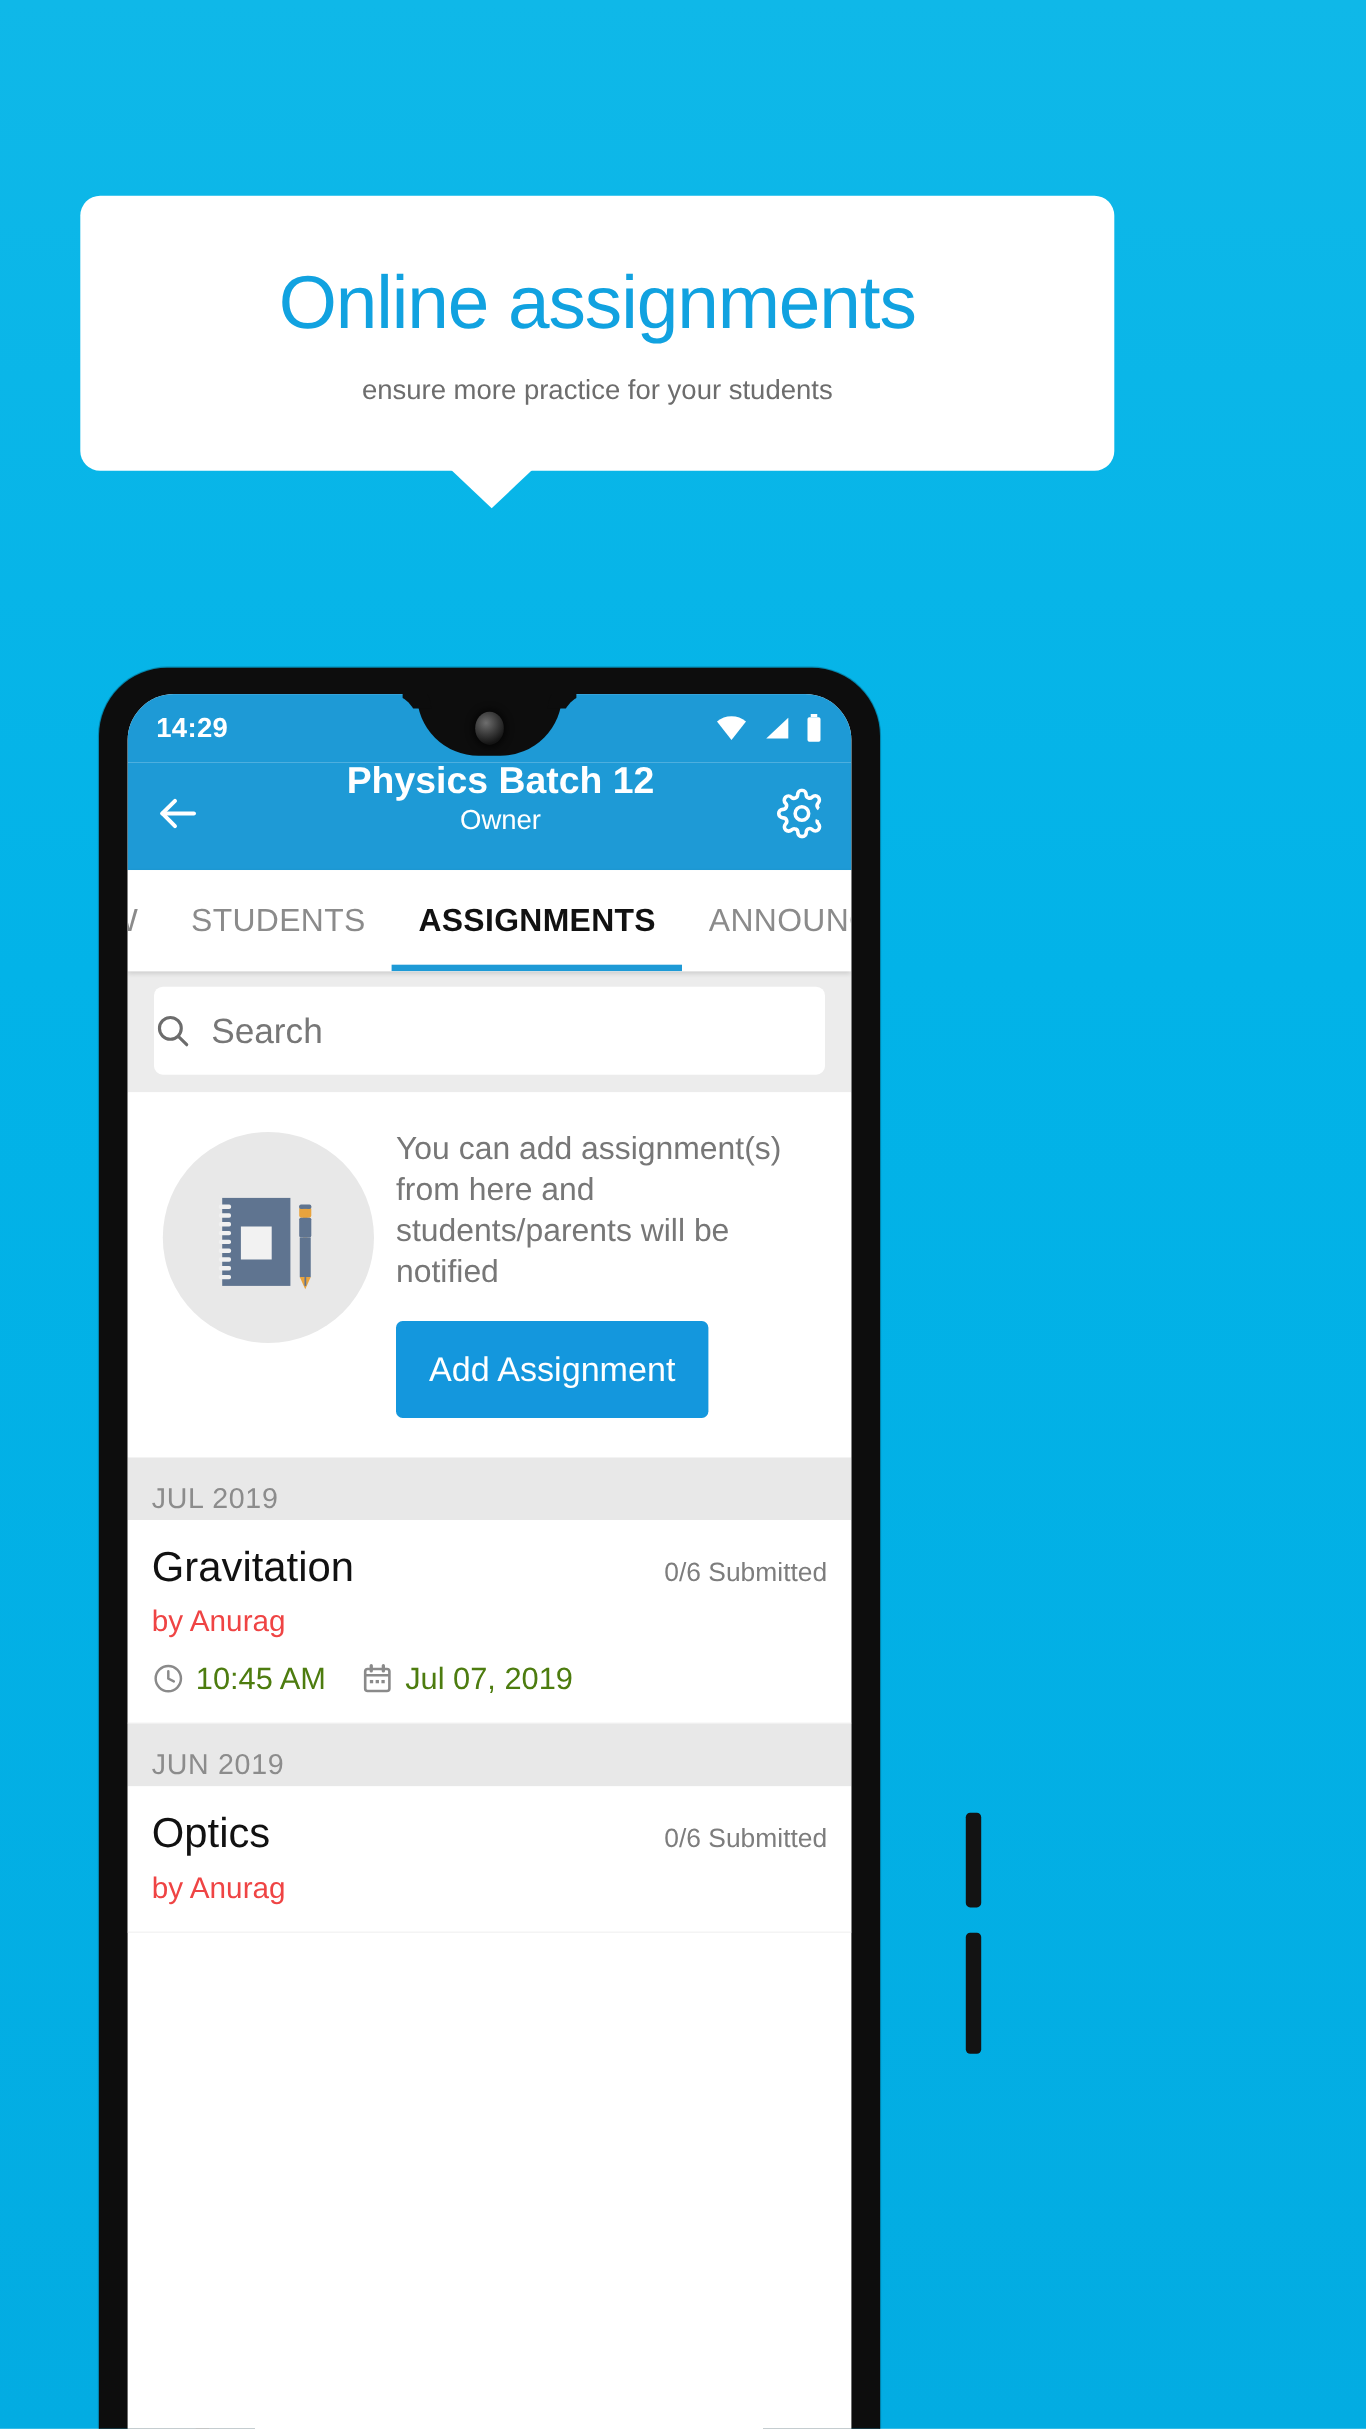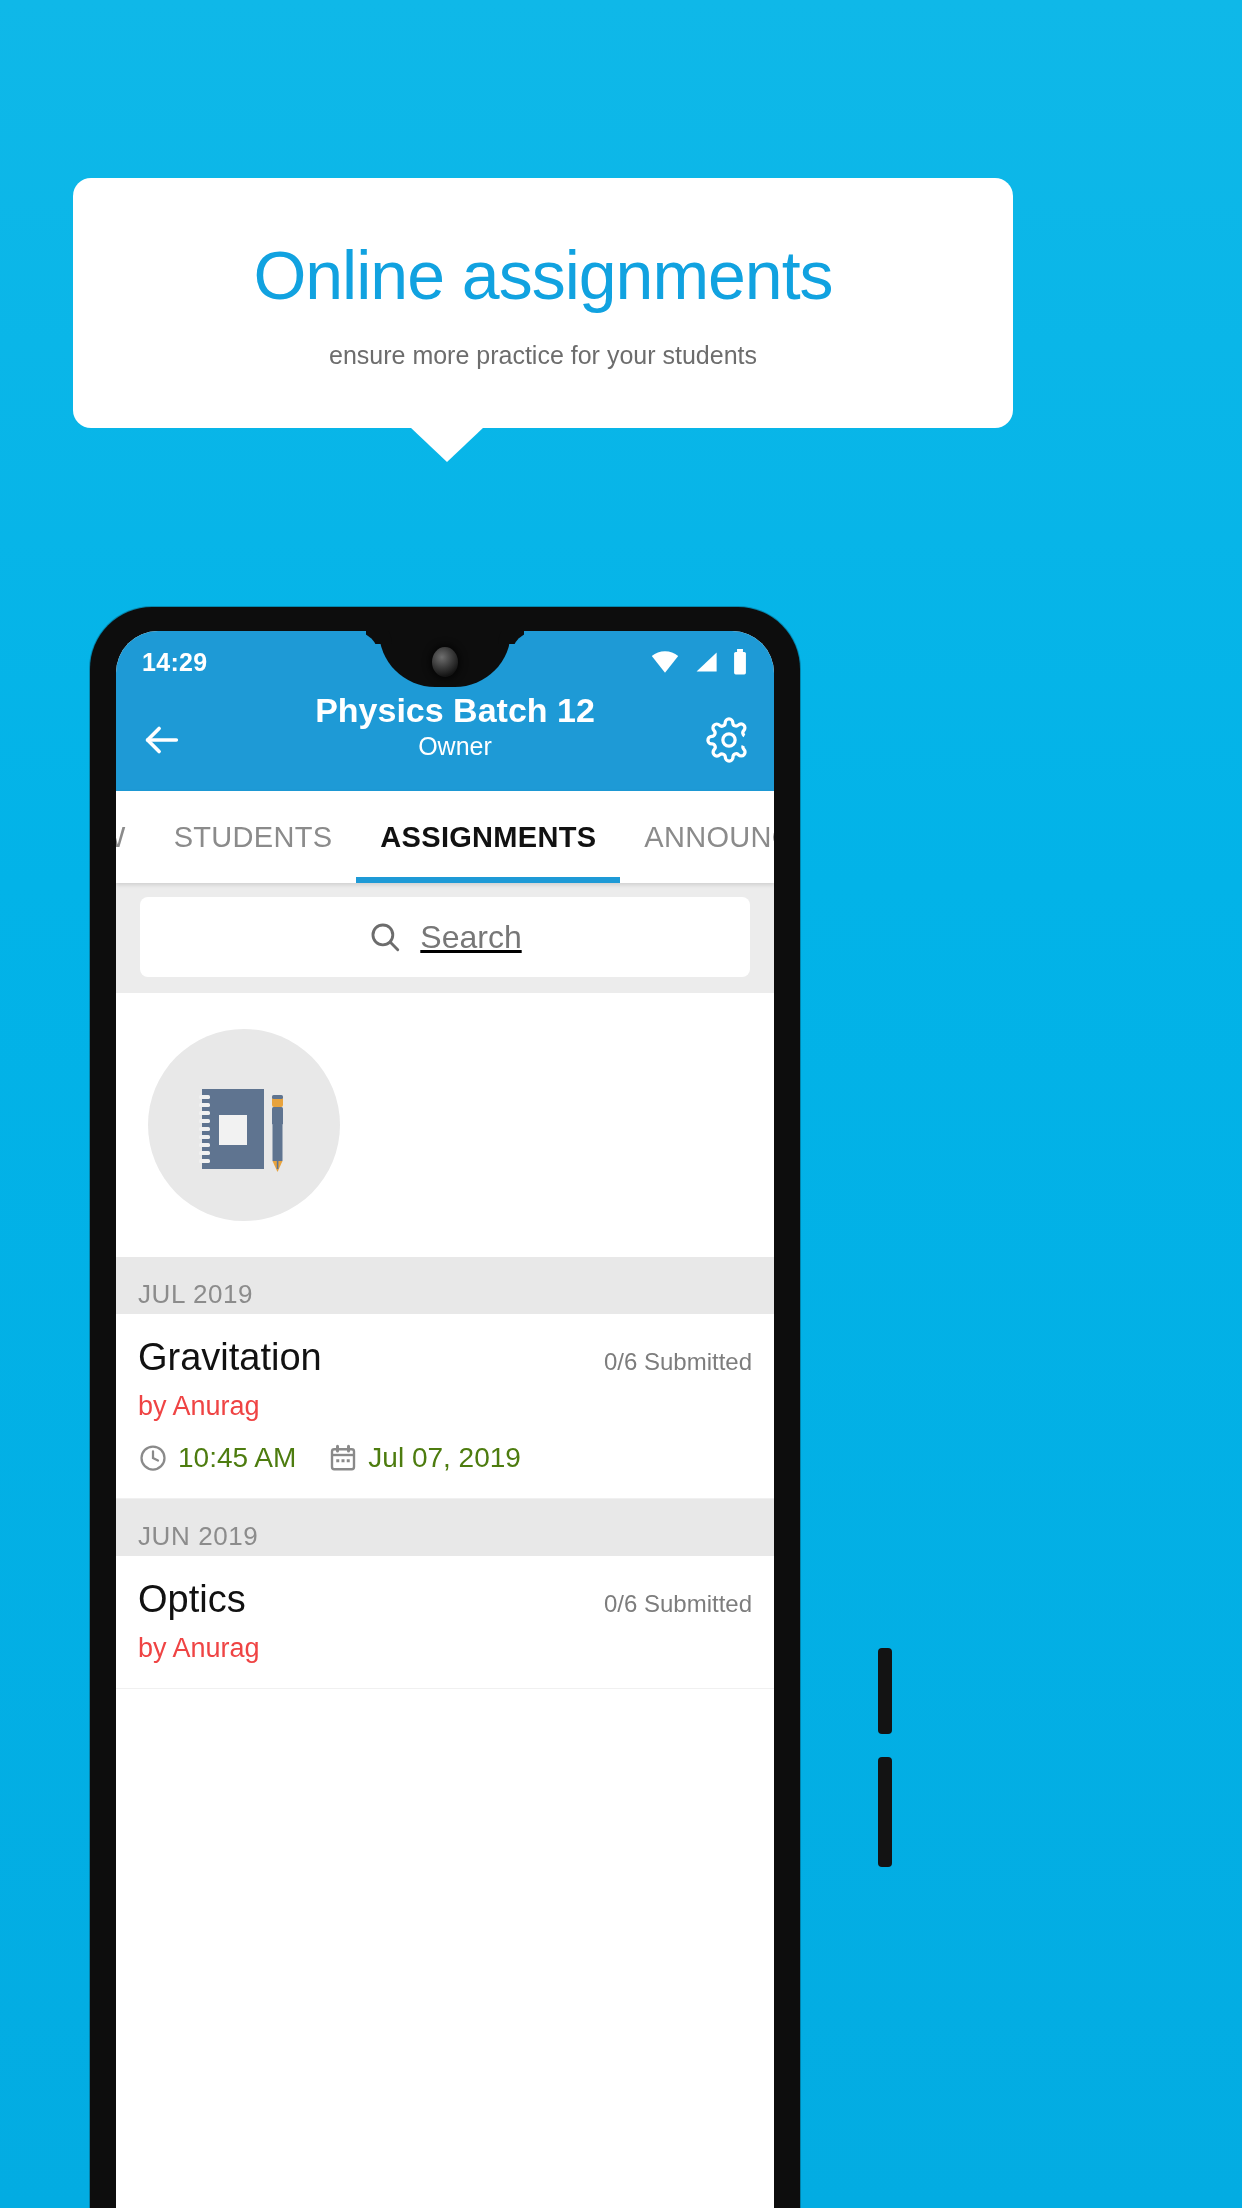--- a/index.html
+++ b/index.html
@@ -100,21 +100,21 @@
   .tab.active::after{
     content:""; position:absolute; left:0; right:0; bottom:0;
     height:6px; background:#1e9ad6;
   }
   .tab.clipped-left{ padding-left:0; margin-left:-46px; }
 
   
   #search-wrap{ background:#ececec; padding:14px 24px 16px; }
   #search-box{
     background:#fff; border-radius:8px; height:80px;
-    display:flex; align-items:center; justify-content:center; gap:18px;text-decoration:underline;
+    display:flex; align-items:center; justify-content:flex-start; gap:18px;
   }
   #search-placeholder{ font-size:32px; color:#777; }
 
   
   #empty-card{
     background:#fff; display:flex; align-items:flex-start; gap:4px;
     padding:26px 22px 36px 18px;
   }
   #illus-circle{
     flex:0 0 auto; width:192px; height:192px; border-radius:50%;
@@ -258,20 +258,24 @@
 
           <rect x="86" y="30" width="11" height="10" rx="2" fill="#e8a33d"></rect>
           <rect x="86" y="28" width="11" height="4" rx="1.6" fill="#5f7490"></rect>
           <rect x="89.5" y="32" width="4" height="26" fill="#e8a33d"></rect>
           <rect x="86" y="40" width="11" height="18" rx="1.5" fill="#5f7490"></rect>
           <rect x="86.5" y="58" width="10" height="36" fill="#5f7490"></rect>
           <path d="M86.5 94 L96.5 94 L91.5 105 Z" fill="#e8a33d"></path>
           <rect x="90.8" y="94" width="1.6" height="8" fill="#5f7490"></rect>
         </svg>
       </div>
+      <div id="empty-right">
+        <div id="empty-text">You can add assignment(s) from here and students/parents will be notified</div>
+        <button id="add-assignment-btn">Add Assignment</button>
+      </div>
     </div>
 
     <div class="month-header">JUL 2019</div>
 
     <div class="assignment-row">
       <div class="row-top">
         <span class="row-title">Gravitation</span>
         <span class="row-submitted">0/6 Submitted</span>
       </div>
       <div class="row-author">by Anurag</div>

